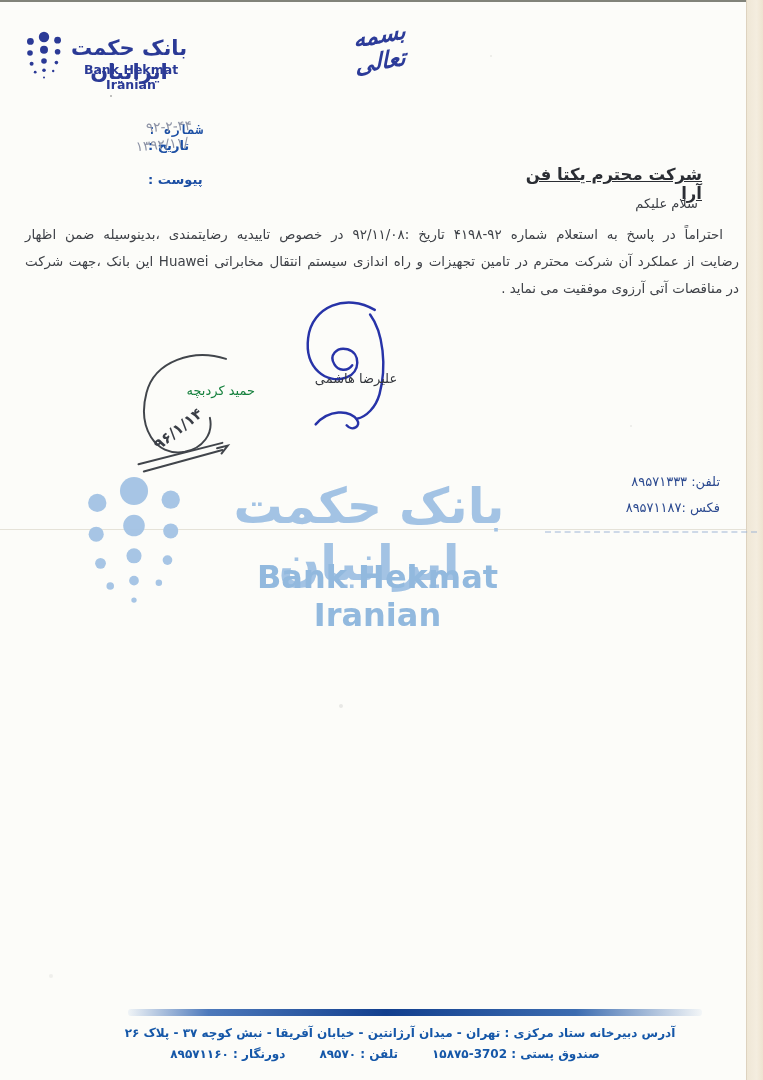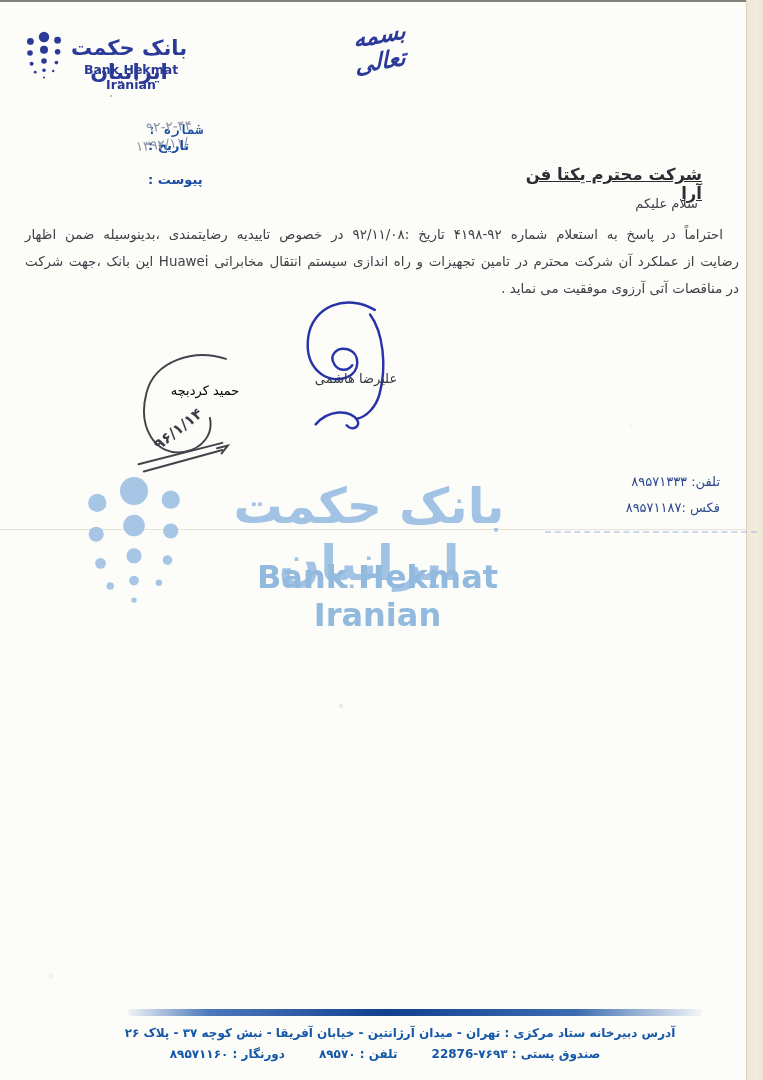--- a/index.html
+++ b/index.html
@@ -50,22 +50,22 @@
         font-size:13.4px;color:#3e4147;line-height:27px;}
   .body-text .jline{text-align:justify;text-align-last:justify;}
   .body-text .indent{padding-right:16px;}
   .body-text .sline{text-align:start;}
 
   
   .sig-title{position:absolute;left:232px;top:344px;width:214px;text-align:center;direction:rtl;
         font-size:13px;color:#34373d;}
   .sig-name-r{position:absolute;left:306px;top:371px;width:100px;text-align:center;direction:rtl;
         font-size:13px;color:#34373d;}
-  .sig-name-l{position:absolute;left:155px;top:383px;width:100px;text-align:center;direction:rtl;
-        font-size:13px;color:#000000;}
+  .sig-name-l{position:absolute;left:155px;top:383px;width:100px;text-align:right;direction:rtl;
+        font-size:13px;color:#15803d;}
   .sig-blue{position:absolute;left:295px;top:296px;width:122px;height:146px;}
   .sig-dark{position:absolute;left:124px;top:350px;width:145px;height:125px;}
   .sig-date{position:absolute;left:138px;top:420px;width:80px;text-align:center;
         font-size:15px;font-weight:600;color:#3a3e46;transform:rotate(-38deg);}
 
   
   .contact{position:absolute;left:588px;top:474px;width:132px;direction:rtl;text-align:right;
         font-size:13px;color:#2c4a90;}
   .contact div{margin-bottom:11px;}
   .wm-dots{left:80px;top:470px;width:108px;height:150px;opacity:.95;}
@@ -170,19 +170,19 @@
     </g>
   </svg>
   <div class="wm-fa">بانک حکمت ایرانیان</div>
   <div class="wm-en">Bank Hekmat Iranian</div>
 
   <div class="grad-bar"></div>
   <div class="foot foot-1">آدرس دبیرخانه ستاد مرکزی : تهران - میدان آرژانتین - خیابان آفریقا - نبش کوچه ۳۷ - پلاک ۲۶</div>
   <div class="foot foot-2">
     <span>
       <span>صندوق پستی :</span>
-      <span class="ltr">22876-۷۶۹۳</span>
+      <span class="ltr">۱۵۸۷۵-3702</span>
     </span>
     <span>تلفن : ۸۹۵۷۰</span>
     <span>دورنگار : ۸۹۵۷۱۱۶۰</span>
   </div>
 
 </div>
 
 </body></html>

